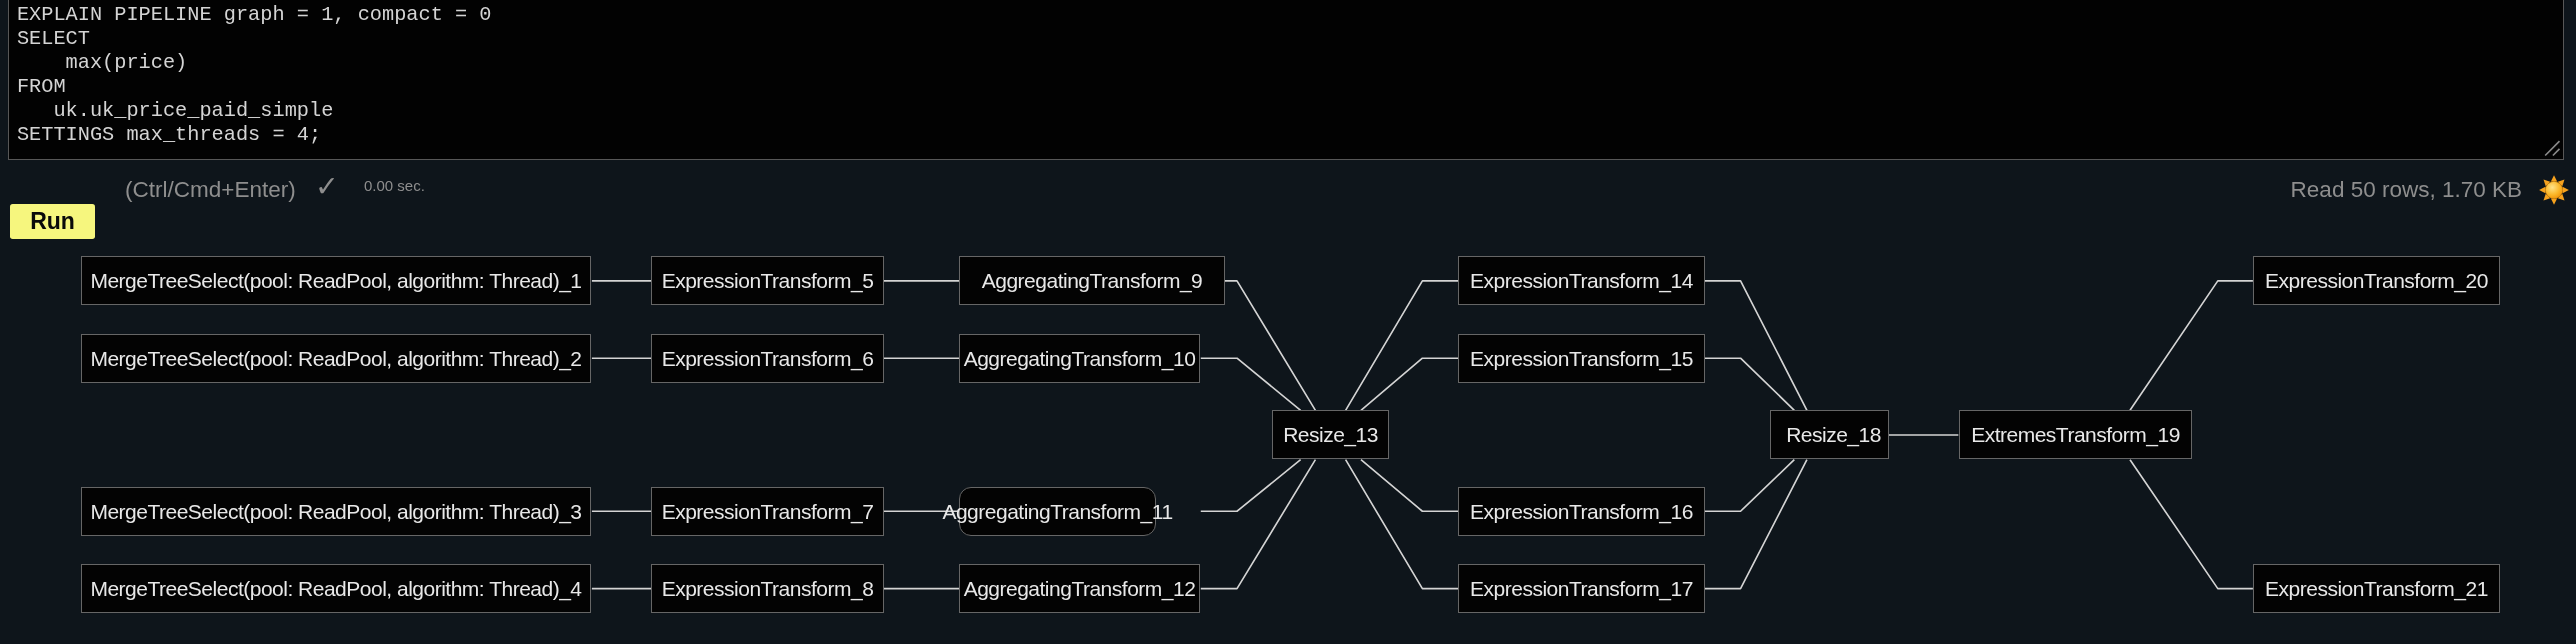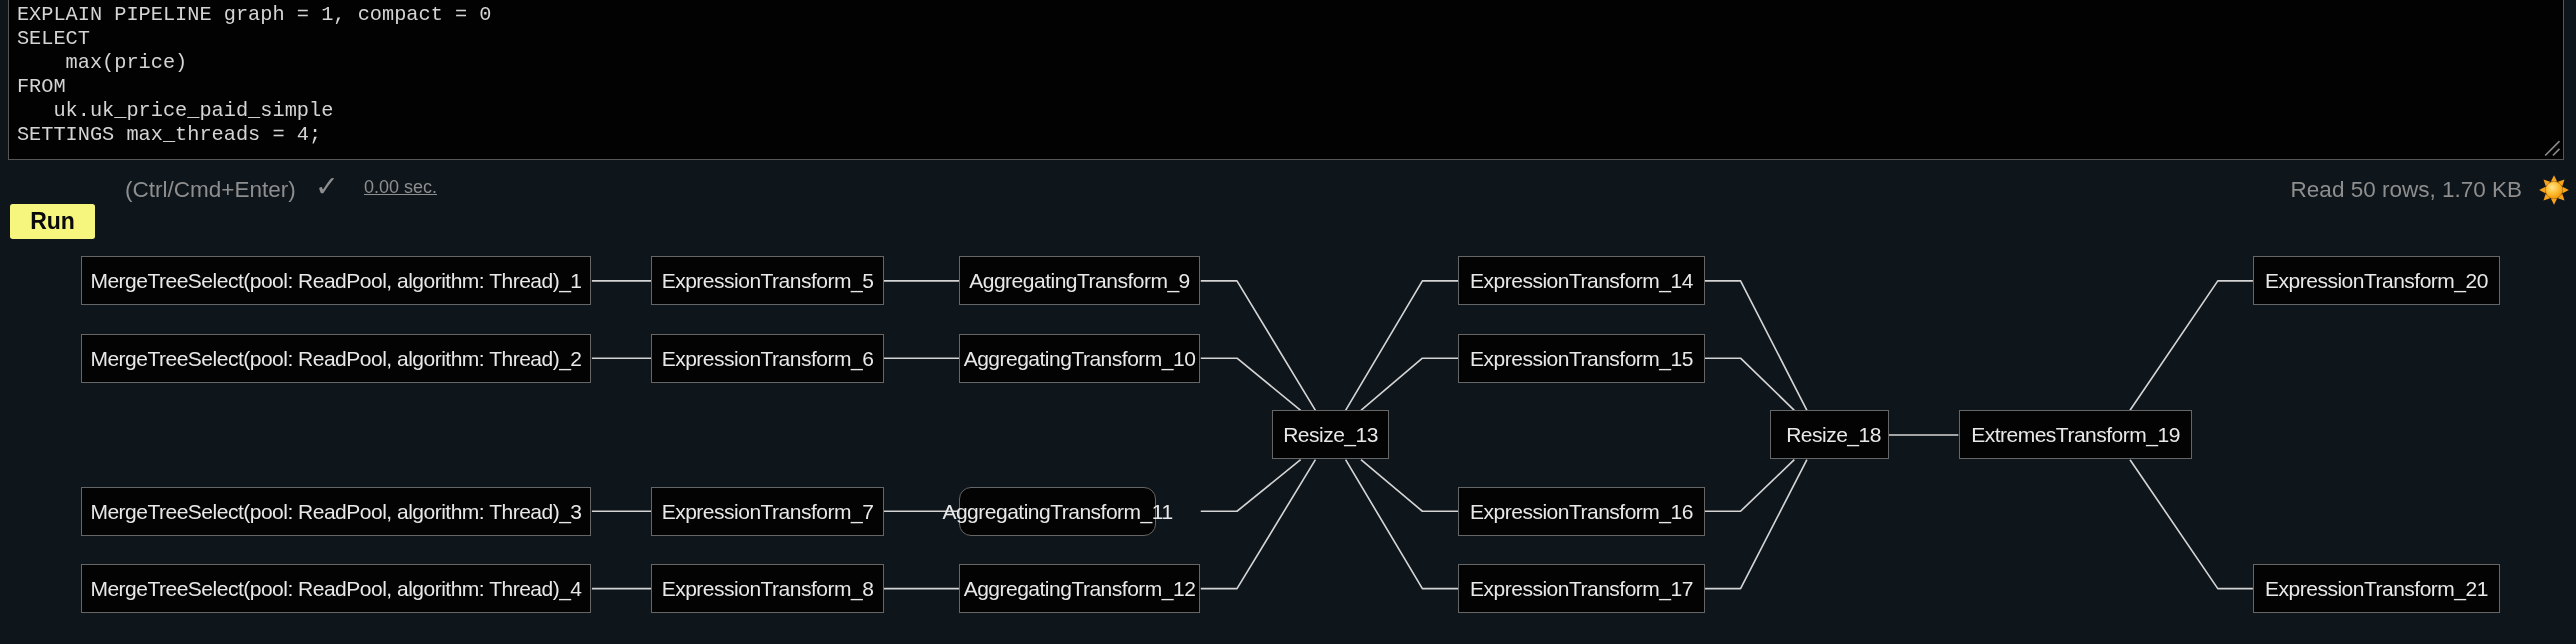--- a/index.html
+++ b/index.html
@@ -31,21 +31,21 @@
     width:85px;height:35px;
     background:#f6f67e;border:none;border-radius:2.7px;
     font-family:"Liberation Sans",sans-serif;
     font-weight:bold;font-size:23px;color:#0a0a0a;
     display:flex;align-items:center;justify-content:center;
     cursor:pointer;
     margin-top:32px;
   }
   .hint{position:absolute;left:125px;top:177px;font-size:22.5px;color:#8e8e8e;}
   .check{position:absolute;left:315px;top:170px;font-size:28.5px;color:#8e8e8e;}
-  .elapsed{position:absolute;left:364px;top:177px;font-size:18px;color:#8e8e8e;text-decoration:underline;}
+  .elapsed{position:absolute;left:364px;top:177px;font-size:15px;color:#8e8e8e;}
   .read-stats{position:absolute;right:54px;top:177px;font-size:22.5px;color:#8e8e8e;}
   .sun{position:absolute;left:2538px;top:174px;width:32px;height:32px;cursor:pointer;}
   
   #edge-layer{position:absolute;left:0;top:0;width:2576px;height:644px;}
   .gnode{
     position:absolute;box-sizing:border-box;
     background:#030303;border:1.6px solid #666666;
     color:#e8e8e8;font-size:21px;letter-spacing:-0.5px;
     display:flex;align-items:center;justify-content:center;
     white-space:nowrap;
@@ -120,21 +120,21 @@
   </svg>
 <div id="node-layer">
     <div class="gnode" style="left: 81px; top: 256px; width: 510px; height: 49px;">MergeTreeSelect(pool: ReadPool, algorithm: Thread)_1</div>
     <div class="gnode" style="left: 81px; top: 334px; width: 510px; height: 49px;">MergeTreeSelect(pool: ReadPool, algorithm: Thread)_2</div>
     <div class="gnode" style="left: 81px; top: 487px; width: 510px; height: 49px;">MergeTreeSelect(pool: ReadPool, algorithm: Thread)_3</div>
     <div class="gnode" style="left: 81px; top: 564px; width: 510px; height: 49px;">MergeTreeSelect(pool: ReadPool, algorithm: Thread)_4</div>
     <div class="gnode" style="left: 651px; top: 256px; width: 233px; height: 49px;">ExpressionTransform_5</div>
     <div class="gnode" style="left: 651px; top: 334px; width: 233px; height: 49px;">ExpressionTransform_6</div>
     <div class="gnode" style="left: 651px; top: 487px; width: 233px; height: 49px;">ExpressionTransform_7</div>
     <div class="gnode" style="left: 651px; top: 564px; width: 233px; height: 49px;">ExpressionTransform_8</div>
-    <div class="gnode" style="left: 959px; top: 256px; width: 241px; height: 49px;">AggregatingTransform_9</div>
+    <div class="gnode" style="left: 959px; top: 256px; width: 266px; height: 49px;">AggregatingTransform_9</div>
     <div class="gnode" style="left: 959px; top: 334px; width: 241px; height: 49px;">AggregatingTransform_10</div>
     <div class="gnode" style="left: 959px; top: 487px; width: 197px; height: 49px; border-radius: 12px;">AggregatingTransform_11</div>
     <div class="gnode" style="left: 959px; top: 564px; width: 241px; height: 49px;">AggregatingTransform_12</div>
     <div class="gnode" style="left: 1272px; top: 410px; width: 117px; height: 49px;">Resize_13</div>
     <div class="gnode" style="left: 1458px; top: 256px; width: 247px; height: 49px;">ExpressionTransform_14</div>
     <div class="gnode" style="left: 1458px; top: 334px; width: 247px; height: 49px;">ExpressionTransform_15</div>
     <div class="gnode" style="left: 1458px; top: 487px; width: 247px; height: 49px;">ExpressionTransform_16</div>
     <div class="gnode" style="left: 1458px; top: 564px; width: 247px; height: 49px;">ExpressionTransform_17</div>
     <div class="gnode" style="left: 1770px; top: 410px; width: 119px; height: 49px; padding-left: 8px;">Resize_18</div>
     <div class="gnode" style="left: 1959px; top: 410px; width: 233px; height: 49px;">ExtremesTransform_19</div>

